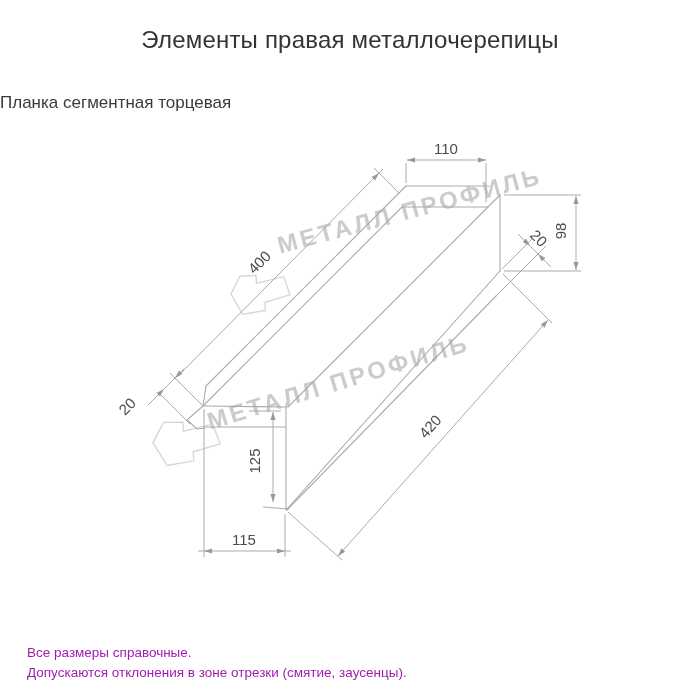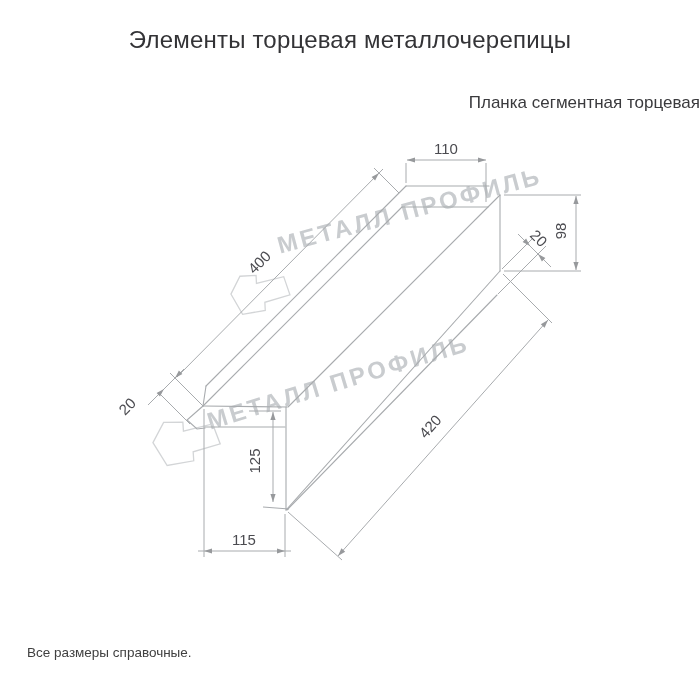--- a/index.html
+++ b/index.html
@@ -5,38 +5,38 @@
   html,body{margin:0;padding:0;}
   body{
     width:700px;height:700px;position:relative;background:#ffffff;
     font-family:"Liberation Sans","DejaVu Sans",sans-serif;overflow:hidden;
   }
   .page-title{
     position:absolute;top:26px;left:0;width:700px;text-align:center;
     font-size:24px;color:#333336;letter-spacing:.2px;
   }
   .subtitle{
-    position:absolute;top:92px;left:0;width:700px;text-align:right;
+    position:absolute;top:92px;left:0;width:700px;text-align:left;
     font-size:17px;color:#3a3a3d;line-height:21px;
   }
   .drawing-svg{position:absolute;left:0;top:0;}
   .footer{
-    position:absolute;left:27px;top:643px;font-size:13.5px;color:#404040;line-height:20px;
+    position:absolute;left:27px;top:643px;font-size:13.5px;color:#a21caf;line-height:20px;
   }
   .wm{
     position:absolute;color:#c9cccf;font-weight:bold;font-size:24px;
     letter-spacing:3px;white-space:nowrap;pointer-events:none;
   }
   .wm-a{left:278px;top:232px;transform:rotate(-15deg);transform-origin:left center;}
   .wm-b{left:208px;top:408px;transform:rotate(-17deg);transform-origin:left center;}
 </style>
 </head>
 <body>
 
-<div class="page-title">Элементы торцевая металлочерепицы</div>
+<div class="page-title">Элементы правая металлочерепицы</div>
 
 <div class="subtitle">
   <div>Планка сегментная торцевая</div>
 </div>
 
 <div class="wm wm-a">МЕТАЛЛ ПРОФИЛЬ</div>
 <div class="wm wm-b">МЕТАЛЛ ПРОФИЛЬ</div>
 
 <svg class="drawing-svg" width="700" height="700" viewBox="0 0 700 700">
 
@@ -120,13 +120,14 @@
     <text x="263" y="266" transform="rotate(-45 263 266)">400</text>
     <text x="434" y="430" transform="rotate(-48 434 430)">420</text>
     <text x="131" y="410" transform="rotate(-45 131 410)">20</text>
     <text x="260" y="461" transform="rotate(-90 260 461)">125</text>
     <text x="244" y="545">115</text>
   </g>
 </svg>
 
 <div class="footer">
   <div>Все размеры справочные.</div>
+  <div>Допускаются отклонения в зоне отрезки (смятие, заусенцы).</div>
 </div>
 
 </body></html>

